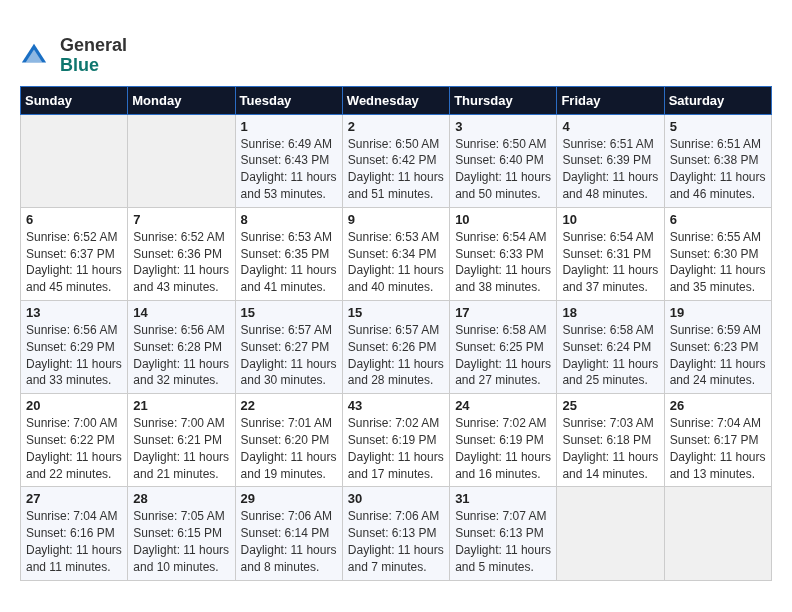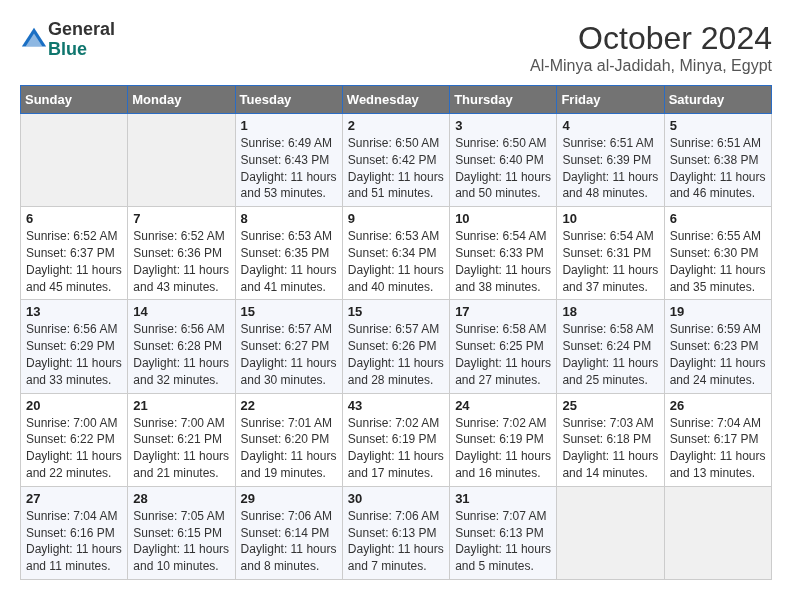--- a/index.html
+++ b/index.html
@@ -12,21 +12,22 @@
     }
     .header {
       display: flex;
       justify-content: space-between;
       align-items: flex-start;
       margin-bottom: 10px;
     }
     .logo {
       display: flex;
       align-items: center;
-      gap: 0;
+      gap: 12px;
+      margin-top: 16px;
     }
     .logo-text {
       font-size: 18px;
       font-weight: bold;
       line-height: 1.1;
     }
     .logo-general { color: #333; }
     .logo-blue { color: #0f766e; }
     .logo-icon {
       width: 28px;
@@ -43,21 +44,21 @@
     .location-title {
       font-size: 16px;
       color: #555;
     }
     table {
       width: 100%;
       border-collapse: collapse;
       font-size: 11px;
     }
     thead th {
-      background: #737373;
+      background: #0f172a;
       color: #fff;
       padding: 6px 4px;
       text-align: left;
       font-size: 13px;
       font-weight: 600;
       border: 1px solid #2a6cc4;
     }
     tbody td {
       border: 1px solid #ccc;
       vertical-align: top;
@@ -94,24 +95,20 @@
   <div class="logo">
     <svg class="logo-icon" viewBox="0 0 30 30">
       <polygon points="15,2 28,22 2,22" fill="#1a6fc4"></polygon>
       <polygon points="15,8 24,22 6,22" fill="#fff" opacity="0.5"></polygon>
     </svg>
     <div class="logo-text">
       <span class="logo-general">General</span><br>
       <span class="logo-blue">Blue</span>
     </div>
   </div>
-  <div class="title-block">
-    <div class="month-title">October 2024</div>
-    <div class="location-title">Al-Minya al-Jadidah, Minya, Egypt</div>
-  </div>
 </div>
 
 <table>
   <thead>
     <tr>
     <th>Sunday</th>
         <th>Monday</th>
         <th>Tuesday</th>
         <th>Wednesday</th>
         <th>Thursday</th>

